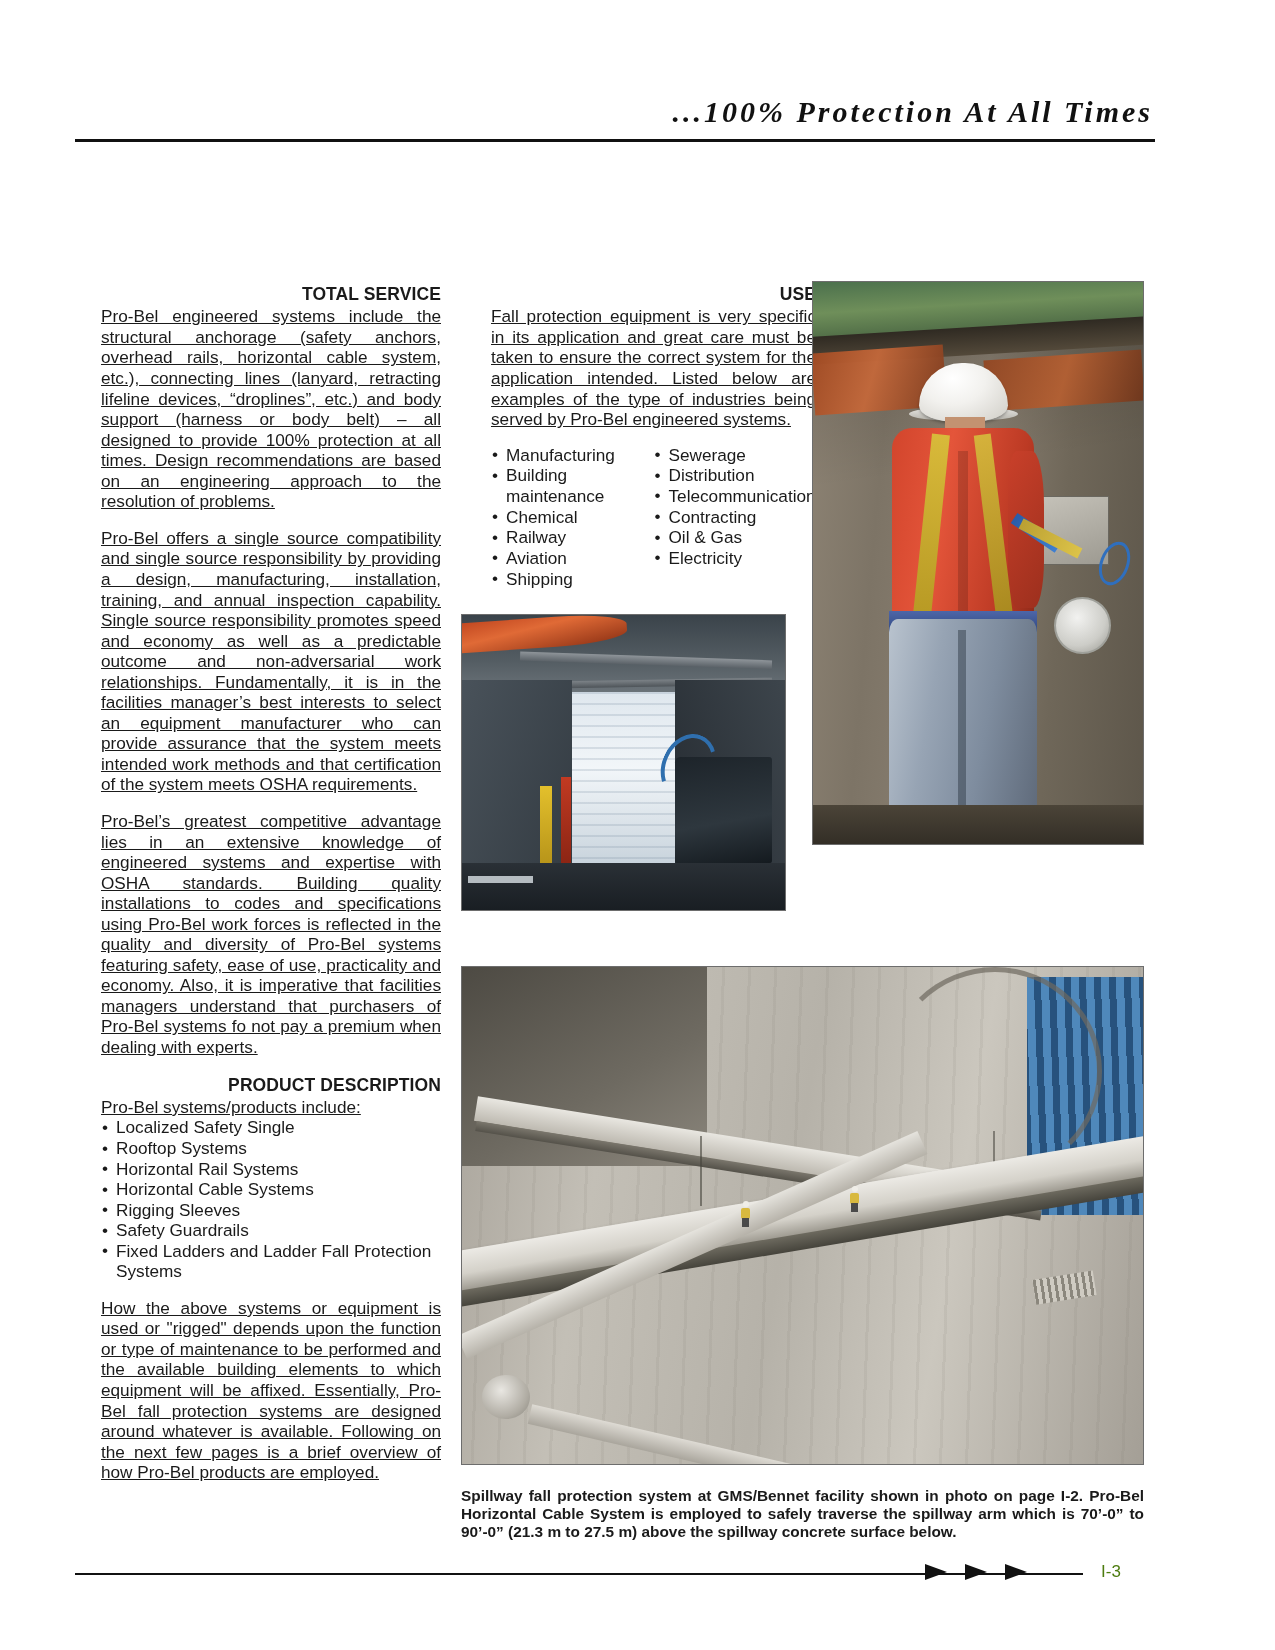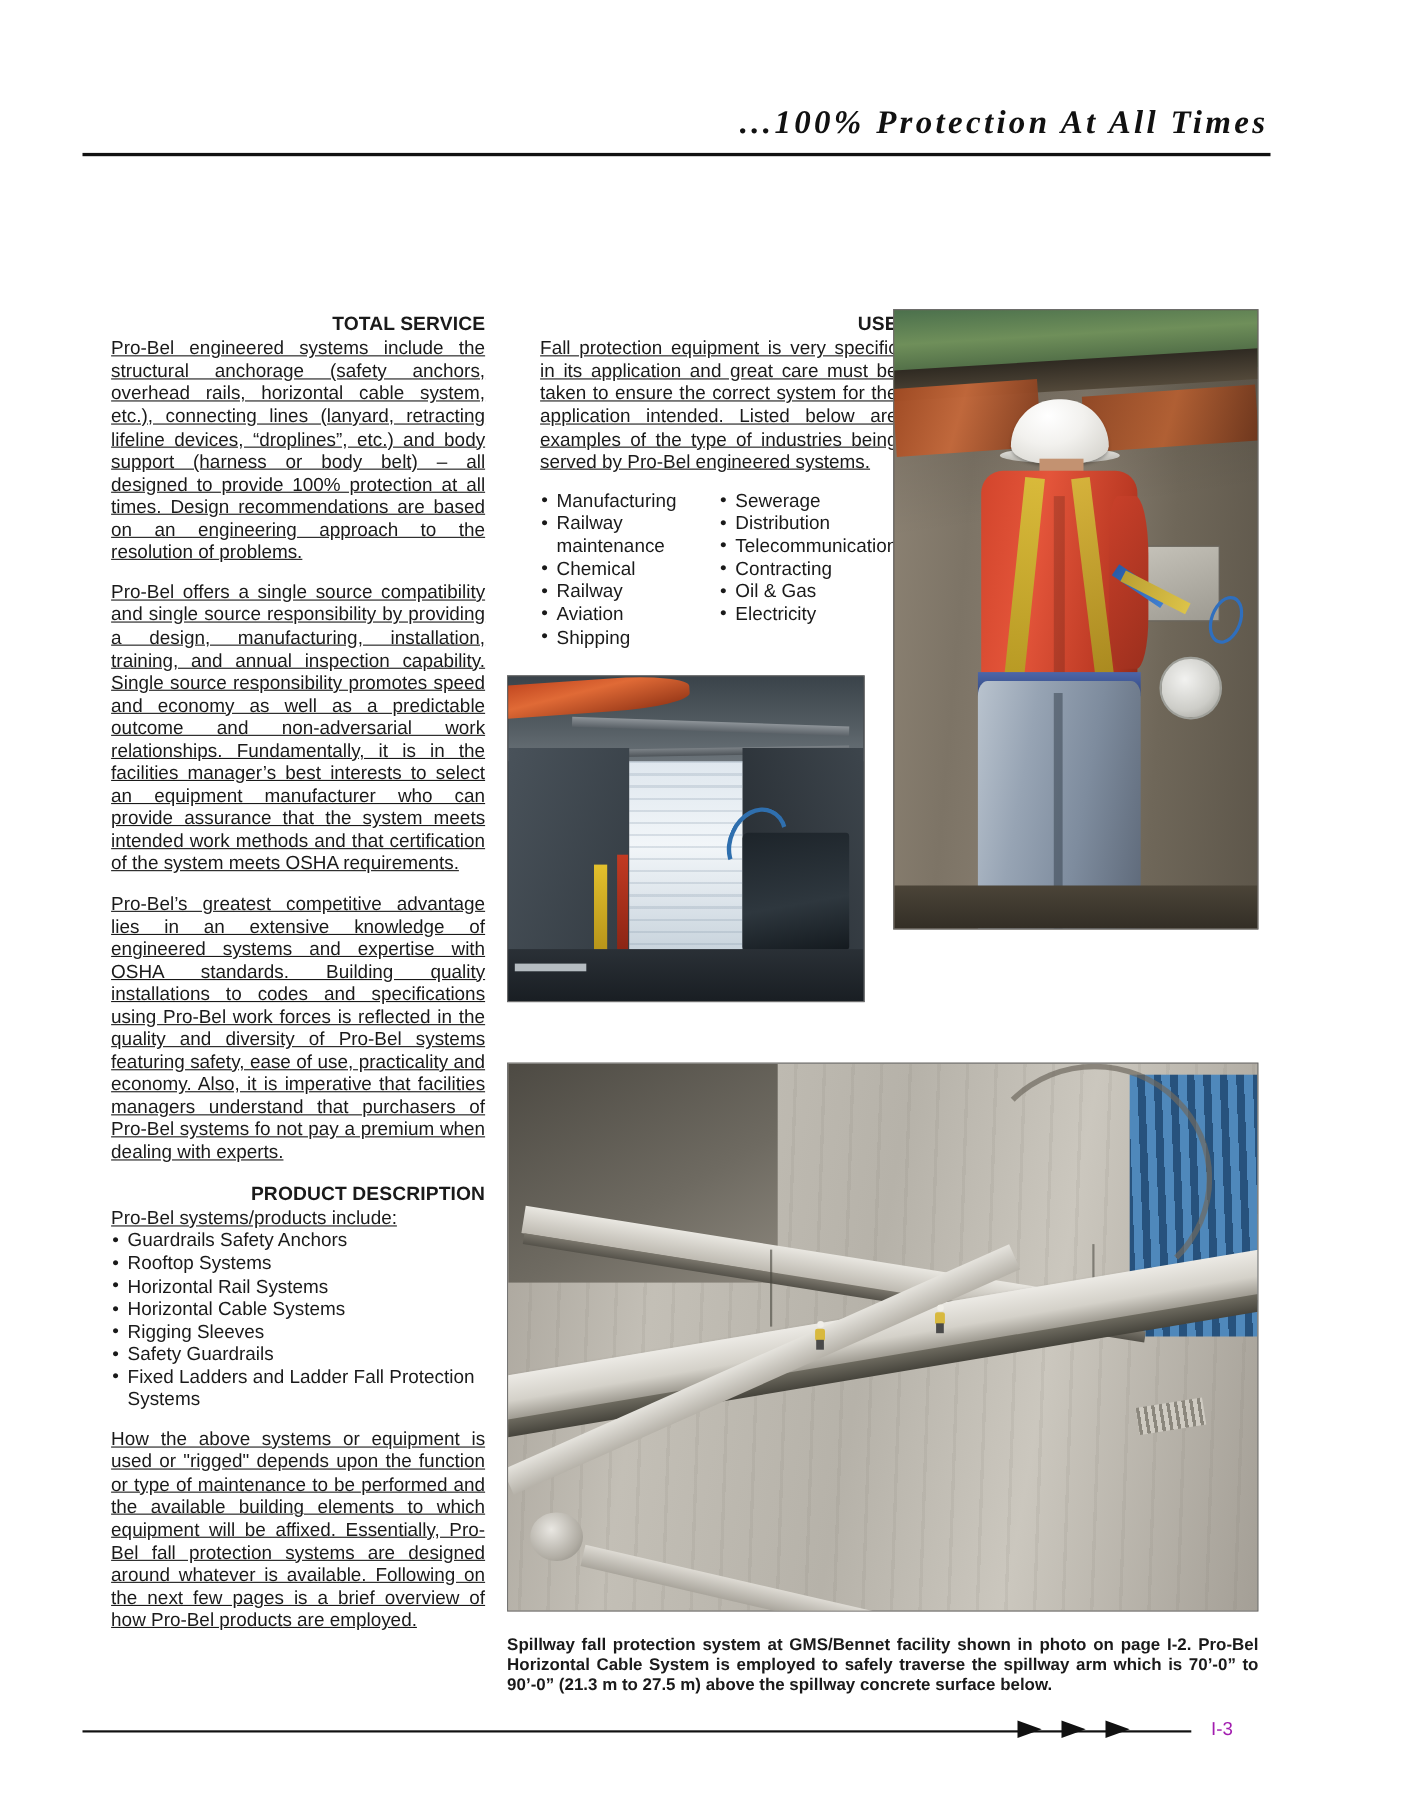--- a/index.html
+++ b/index.html
@@ -489,21 +489,21 @@
     border-top: 8px solid transparent;
     border-bottom: 8px solid transparent;
     border-left: 22px solid #111;
   }
   .footer-page {
     position: absolute;
     left: 1026px;
     top: -11px;
     font-size: 17px;
     font-weight: normal;
-    color: #a21caf;
+    color: #4d7c0f;
   }
 </style>
 </head>
 <body>
 
 <div class="page">
 
   <div class="header">
     <div class="header-title">...100% Protection At All Times</div>
     <div class="header-rule"></div>
@@ -511,40 +511,40 @@
 
   <div class="col1">
     <h2 class="sec-head">TOTAL SERVICE</h2>
     <p class="body">Pro-Bel engineered systems include the structural anchorage (safety anchors, overhead rails, horizontal cable system, etc.), connecting lines (lanyard, retracting lifeline devices, “droplines”, etc.) and body support (harness or body belt) – all designed to provide 100% protection at all times. Design recommendations are based on an engineering approach to the resolution of problems.</p>
     <p class="body">Pro-Bel offers a single source compatibility and single source responsibility by providing a design, manufacturing, installation, training, and annual inspection capability. Single source responsibility promotes speed and economy as well as a predictable outcome and non-adversarial work relationships. Fundamentally, it is in the facilities manager’s best interests to select an equipment manufacturer who can provide assurance that the system meets intended work methods and that certification of the system meets OSHA requirements.</p>
     <p class="body">Pro-Bel’s greatest competitive advantage lies in an extensive knowledge of engineered systems and expertise with OSHA standards. Building quality installations to codes and specifications using Pro-Bel work forces is reflected in the quality and diversity of Pro-Bel systems featuring safety, ease of use, practicality and economy. Also, it is imperative that facilities managers understand that purchasers of Pro-Bel systems fo not pay a premium when dealing with experts.</p>
 
     <h2 class="sec-head">PRODUCT DESCRIPTION</h2>
     <p class="body nojust tight">Pro-Bel systems/products include:</p>
     <ul class="plain">
-      <li><span class="bullet">•</span><span>Guardrails Safety Anchors</span></li>
+      <li><span class="bullet">•</span><span>Localized Safety Single</span></li>
       <li><span class="bullet">•</span><span>Rooftop Systems</span></li>
       <li><span class="bullet">•</span><span>Horizontal Rail Systems</span></li>
       <li><span class="bullet">•</span><span>Horizontal Cable Systems</span></li>
       <li><span class="bullet">•</span><span>Rigging Sleeves</span></li>
       <li><span class="bullet">•</span><span>Safety Guardrails</span></li>
       <li><span class="bullet">•</span><span>Fixed Ladders and Ladder Fall Protection Systems</span></li>
     </ul>
     <p class="body" style="margin-top:16px;">How the above systems or equipment is used or "rigged" depends upon the function or type of maintenance to be performed and the available building elements to which equipment will be affixed. Essentially, Pro-Bel fall protection systems are designed around whatever is available. Following on the next few pages is a brief overview of how Pro-Bel products are employed.</p>
   </div>
 
   <div class="col2">
     <h2 class="sec-head">USE</h2>
     <p class="body tight">Fall protection equipment is very specific in its application and great care must be taken to ensure the correct system for the application intended. Listed below are examples of the type of industries being served by Pro-Bel engineered systems.</p>
 
     <div class="industries">
       <div class="subcol">
         <ul class="plain">
           <li><span class="bullet">•</span><span>Manufacturing</span></li>
-          <li><span class="bullet">•</span><span>Railway maintenance</span></li>
+          <li><span class="bullet">•</span><span>Building maintenance</span></li>
           <li><span class="bullet">•</span><span>Chemical</span></li>
           <li><span class="bullet">•</span><span>Railway</span></li>
           <li><span class="bullet">•</span><span>Aviation</span></li>
           <li><span class="bullet">•</span><span>Shipping</span></li>
         </ul>
       </div>
       <div class="subcol right">
         <ul class="plain">
           <li><span class="bullet">•</span><span>Sewerage</span></li>
           <li><span class="bullet">•</span><span>Distribution</span></li>

